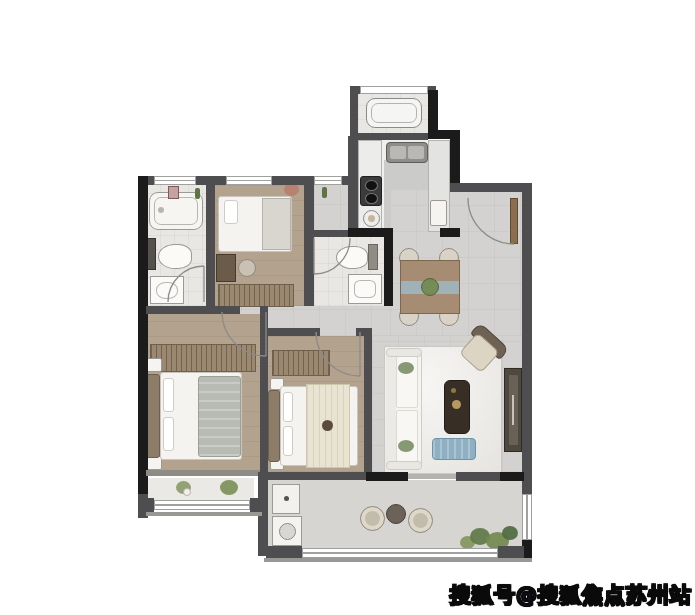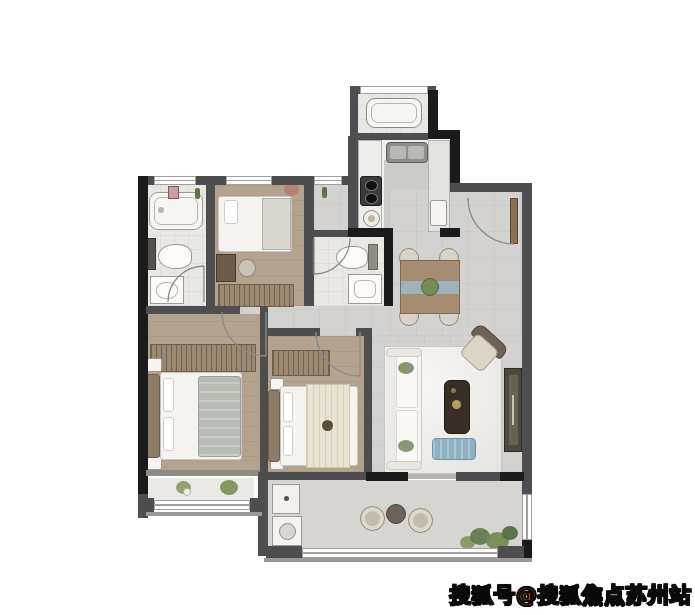--- a/index.html
+++ b/index.html
@@ -25,21 +25,21 @@
                        repeating-linear-gradient(90deg,rgba(0,0,0,.03) 0 1px,transparent 1px 26px);}
   .f-balc{background:var(--floor_balcony);}
   .f-white{background:#efefed;}
   
   .hatch{background:var(--wardrobe_tan);border:1px solid #6f604c;
       background-image:repeating-linear-gradient(90deg,rgba(40,28,14,.35) 0 1px,transparent 1px 5px);}
   .white-box{background:#f5f4f1;border:1px solid #9c9a96;border-radius:2px;}
   .circ{border-radius:50%;}
   .plant{border-radius:50%;opacity:.92;}
   #watermark{position:absolute;top:581px;right:3px;font-size:21px;font-weight:900;
-      letter-spacing:1px;color:#c2410c;-webkit-text-stroke:1.6px #0a0a0a;
+      letter-spacing:1px;color:#0f172a;-webkit-text-stroke:1.6px #0a0a0a;
       text-shadow:0 0 2px #000,1px 1px 0 #000,-1px -1px 0 #000,1px -1px 0 #000,-1px 1px 0 #000;}
   svg.overlay{position:absolute;left:0;top:0;pointer-events:none;}
 </style>
 </head>
 <body>
 
 <div id="canvas">
 
   <div class="a f-tile" style="left:146px;top:183px;width:62px;height:123px"></div>
   <div class="a f-wood" style="left:215px;top:183px;width:90px;height:123px"></div>

